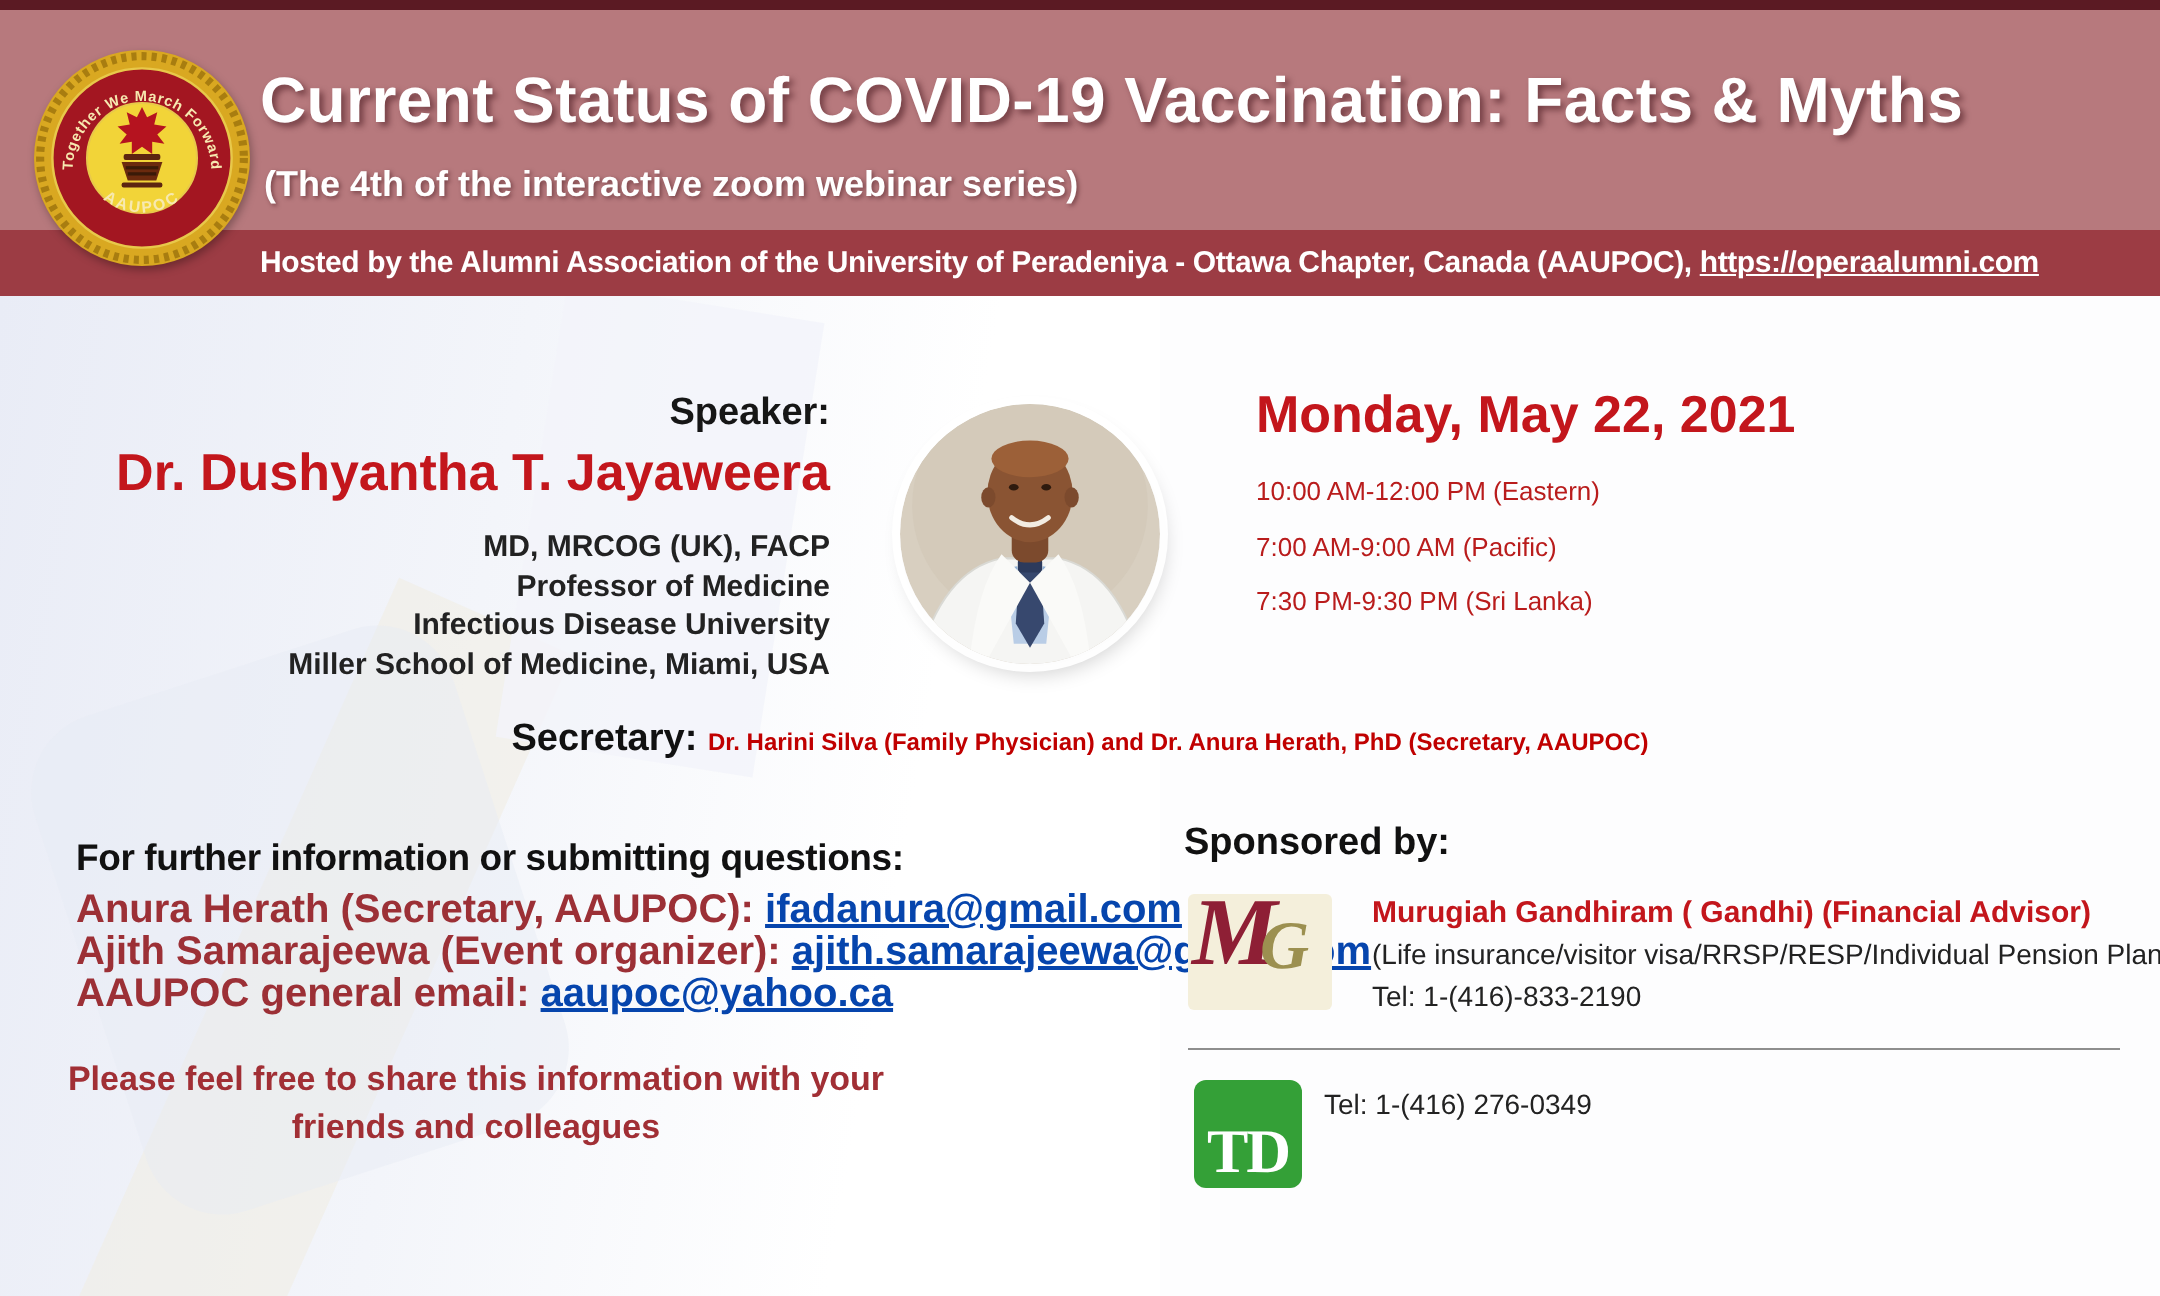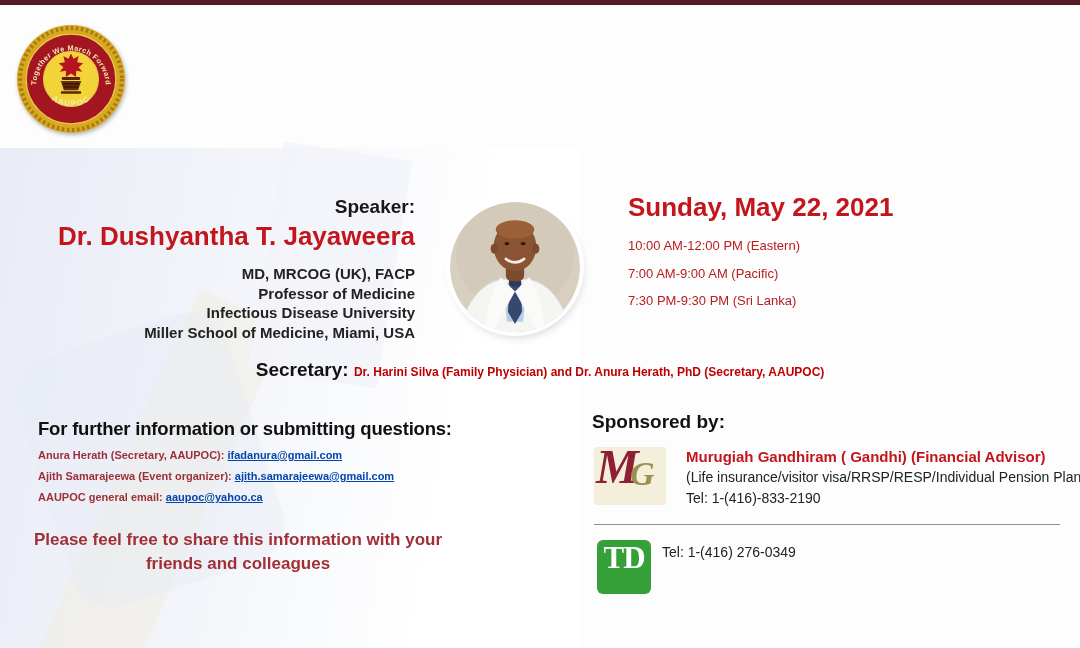--- a/index.html
+++ b/index.html
@@ -47,21 +47,21 @@
   .sched-time{font-size:13px;font-weight:normal;color:#b91c1c;line-height:27.5px;white-space:nowrap;}
 
   
   .moderators{position:absolute;left:0;top:359px;width:1080px;text-align:center;white-space:nowrap;}
   .mod-label{font-size:19px;font-weight:bold;color:#111;}
   .mod-names{font-size:12px;font-weight:bold;color:#c00000;}
 
   
   .contact{position:absolute;left:38px;top:418px;width:490px;}
   .contact-heading{font-size:18.5px;font-weight:bold;color:#111;margin-bottom:5px;letter-spacing:-.2px;}
-  .contact-row{font-size:11px;font-weight:bold;line-height:21px;white-space:nowrap;}
+  .contact-row{font-size:20px;font-weight:bold;line-height:21px;white-space:nowrap;}
   .contact-label{color:#9c3036;}
   .contact-row a{color:#0645ad;text-decoration:underline;cursor:pointer;}
 
   
   .share-note{position:absolute;left:8px;top:528px;width:460px;text-align:center;
               font-size:17px;font-weight:bold;color:#a12f35;line-height:24px;}
 
   
   .sponsors-heading{position:absolute;left:592px;top:411px;font-size:19px;font-weight:bold;color:#111;}
   .mg-logo{position:absolute;left:594px;top:447px;width:72px;height:58px;background:#f4efdb;
@@ -69,35 +69,42 @@
   .mg-m{position:absolute;left:2px;top:-8px;font-family:"Liberation Serif",serif;font-style:italic;
         font-weight:bold;font-size:48px;color:#8e1f35;}
   .mg-g{position:absolute;left:36px;top:8px;font-family:"Liberation Serif",serif;font-style:italic;
         font-weight:bold;font-size:34px;color:#9c9050;}
   .sponsor1-text{position:absolute;left:686px;top:446px;}
   .sponsor2-text{position:absolute;left:662px;top:542px;}
   .sponsor-name{font-size:15px;font-weight:bold;color:#c3161c;line-height:21px;white-space:nowrap;}
   .sponsor-line{font-size:14px;color:#222;line-height:21px;white-space:nowrap;}
   .sponsor-divider{position:absolute;left:594px;top:524px;width:466px;border-top:1.5px solid #8e8e8e;}
   .td-logo{position:absolute;left:597px;top:540px;width:54px;height:54px;background:#34a037;
-           border-radius:6px;display:flex;align-items:flex-start;justify-content:center;}
+           border-radius:6px;display:flex;align-items:flex-end;justify-content:center;}
   .td-text{font-family:"Liberation Serif",serif;font-weight:bold;font-size:31px;color:#fff;
            letter-spacing:-1px;}
 </style>
 </head>
 <body>
 
 <div class="flyer">
 
   <div class="bgA"></div>
   <div class="bgB"></div>
   <div class="bgC"></div>
   <div class="bgD"></div>
 
   <div class="top-strip"></div>
+  <div class="title-band">
+    <div class="main-title">Current Status of COVID-19 Vaccination: Facts &amp; Myths</div>
+    <div class="sub-title">(The 4th of the interactive zoom webinar series)</div>
+  </div>
+  <div class="hosted-band">
+    <span>Hosted by the Alumni Association of the University of Peradeniya - Ottawa Chapter, Canada (AAUPOC), </span><a>https://operaalumni.com</a>
+  </div>
 
   <div class="seal">
     <svg viewBox="0 0 108 108" width="110" height="110">
       <circle cx="54" cy="54" r="53" fill="#d9a821"></circle>
       <circle cx="54" cy="54" r="50" fill="none" stroke="#a87d10" stroke-width="4" stroke-dasharray="2.5 2.5"></circle>
       <circle cx="54" cy="54" r="44" fill="#a31621" stroke="#e8c84a" stroke-width="1.2"></circle>
       <circle cx="54" cy="54" r="27" fill="#f2d438" stroke="#e8c84a" stroke-width="1"></circle>
       <path id="sealArcTop" d="M 20,60 A 34,34 0 1 1 88,60" fill="none"></path>
       <path id="sealArcBottom" d="M 26,63 A 31,31 0 0 0 82,63" fill="none"></path>
       <text font-size="7.2" font-weight="bold" fill="#f7e9b0" letter-spacing="0.4">
@@ -150,21 +157,21 @@
         <ellipse cx="43.5" cy="46" rx="3.5" ry="5" fill="#7c4a2d"></ellipse>
         <ellipse cx="84.5" cy="46" rx="3.5" ry="5" fill="#7c4a2d"></ellipse>
         <path d="M55,56 Q64,63 73,56" stroke="#f2ece2" stroke-width="2.5" fill="none" stroke-linecap="round"></path>
         <ellipse cx="56" cy="41" rx="2.4" ry="1.6" fill="#2e1a0e"></ellipse>
         <ellipse cx="72" cy="41" rx="2.4" ry="1.6" fill="#2e1a0e"></ellipse>
       </g>
     </svg>
   </div>
 
   <div class="schedule">
-    <div class="sched-date">Sunday, May 22, 2021</div>
+    <div class="sched-date">Monday, May 22, 2021</div>
     <div class="sched-time">10:00 AM-12:00 PM (Eastern)</div>
     <div class="sched-time">7:00 AM-9:00 AM (Pacific)</div>
     <div class="sched-time">7:30 PM-9:30 PM (Sri Lanka)</div>
   </div>
 
   <div class="moderators">
     <span class="mod-label">Secretary: </span><span class="mod-names">Dr. Harini Silva (Family Physician) and Dr. Anura Herath, PhD (Secretary, AAUPOC)</span>
   </div>
 
   <div class="contact">

